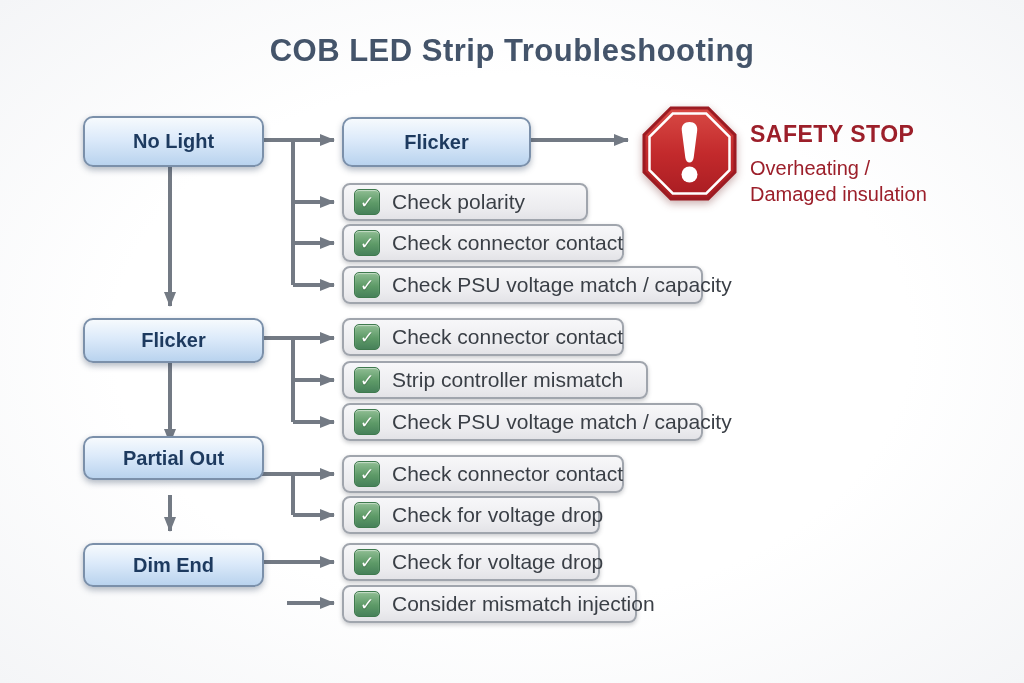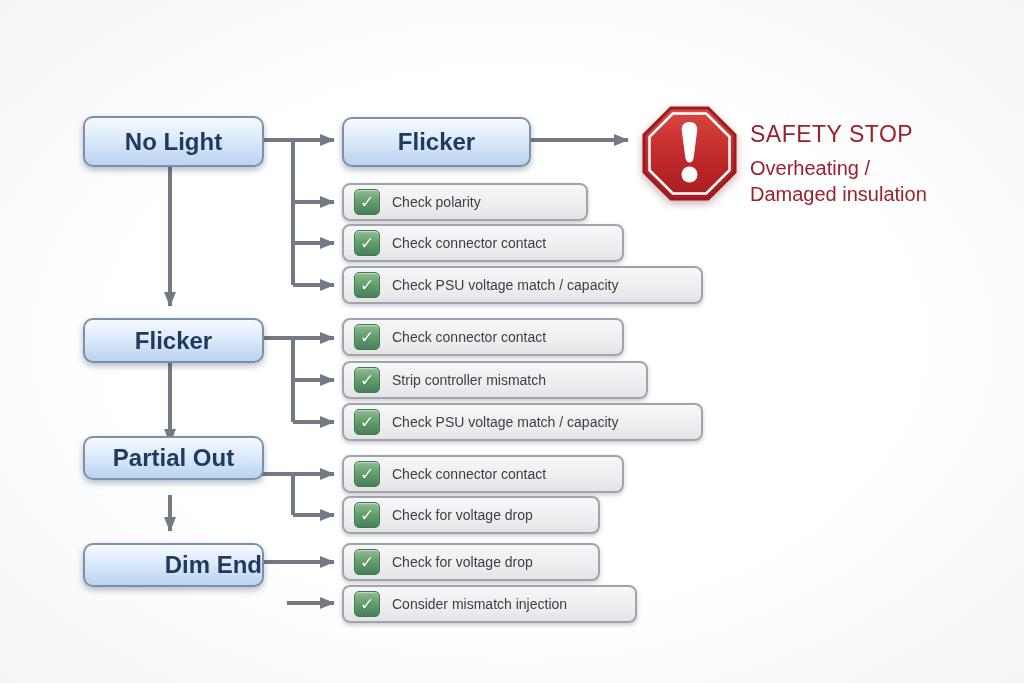--- a/index.html
+++ b/index.html
@@ -15,52 +15,53 @@
   .title{
     position:absolute;left:0;top:33px;width:1024px;
     text-align:center;font-size:31px;font-weight:bold;
     color:#44546a;letter-spacing:0.5px;
   }
   .node{
     position:absolute;display:flex;align-items:center;justify-content:center;
     background:linear-gradient(180deg,#f6fafd 0%,#dceafa 45%,#b9d3ee 100%);
     border:2px solid #7b90aa;border-radius:10px;
     box-shadow:0 3px 6px rgba(40,60,90,0.35);
-    color:#1d3a5f;font-weight:bold;font-size:24px;
+    color:#1d3a5f;font-weight:bold;font-size:20px;
   }
   .connectors{position:absolute;left:0;top:0;}
   .check-item{
     position:absolute;display:flex;align-items:center;gap:12px;
     height:38px;box-sizing:border-box;padding:0 14px 0 10px;
     background:linear-gradient(180deg,#f7f7f9 0%,#ececef 70%,#e3e3e7 100%);
     border:2px solid #a0a5ad;border-radius:8px;
     box-shadow:0 2px 4px rgba(60,65,75,0.28);
   }
   .check-box{
     width:24px;height:24px;border-radius:5px;flex:0 0 24px;
     background:linear-gradient(180deg,#8fbd93 0%,#5d9a67 55%,#47815a 100%);
     border:1px solid #3f7a4e;
     display:flex;align-items:center;justify-content:center;
     color:#ffffff;font-size:17px;font-weight:bold;
     text-shadow:0 1px 1px rgba(0,0,0,0.25);
     box-shadow:inset 0 1px 1px rgba(255,255,255,0.5);
   }
   .check-label{
-    font-size:14px;color:#3a3f46;white-space:nowrap;
+    font-size:21px;color:#3a3f46;white-space:nowrap;
   }
   .stop-sign{position:absolute;left:641px;top:105px;filter:drop-shadow(0 3px 4px rgba(100,20,20,0.35));}
   .safety-text{position:absolute;left:750px;top:121px;}
-  .safety-title{font-size:23px;font-weight:normal;color:#9c1f2a;letter-spacing:0.5px;margin-bottom:7px;}
+  .safety-title{font-size:23px;font-weight:bold;color:#9c1f2a;letter-spacing:0.5px;margin-bottom:7px;}
   .safety-line{font-size:20px;color:#9c1f2a;line-height:26px;}
 </style>
 </head>
 <body>
 
 <div class="canvas">
 
+  <div class="title">COB LED Strip Troubleshooting</div>
 
   <svg class="connectors" width="1024" height="683" aria-hidden="true">
     <defs>
       <marker id="ah" markerUnits="userSpaceOnUse" markerWidth="16" markerHeight="12" refX="14" refY="6" orient="auto">
         <path d="M0,0 L15,6 L0,12 Z" fill="#737a84"></path>
       </marker>
     </defs>
     <g stroke="#737a84" stroke-width="4" fill="none">
 
       <path d="M260,140 L334,140" marker-end="url(#ah)"></path>
@@ -96,21 +97,21 @@
     </div>
 
   <div class="node" style="left:83px;top:318px;width:177px;height:41px;">
       <span>Flicker</span>
     </div>
 
   <div class="node" style="left:83px;top:436px;width:177px;height:40px;">
       <span>Partial Out</span>
     </div>
 
-  <div class="node" style="left:83px;top:543px;width:177px;height:40px;justify-content:flex-end;">
+  <div class="node" style="left:83px;top:543px;width:177px;height:40px;">
       <span>Dim End</span>
     </div>
 
   <div class="node" style="left:342px;top:117px;width:185px;height:46px;">
       <span>Flicker</span>
     </div>
 
   <svg class="stop-sign" width="97" height="97" viewBox="0 0 97 97">
     <defs>
       <linearGradient id="redg" x1="0" y1="0" x2="0" y2="1">

